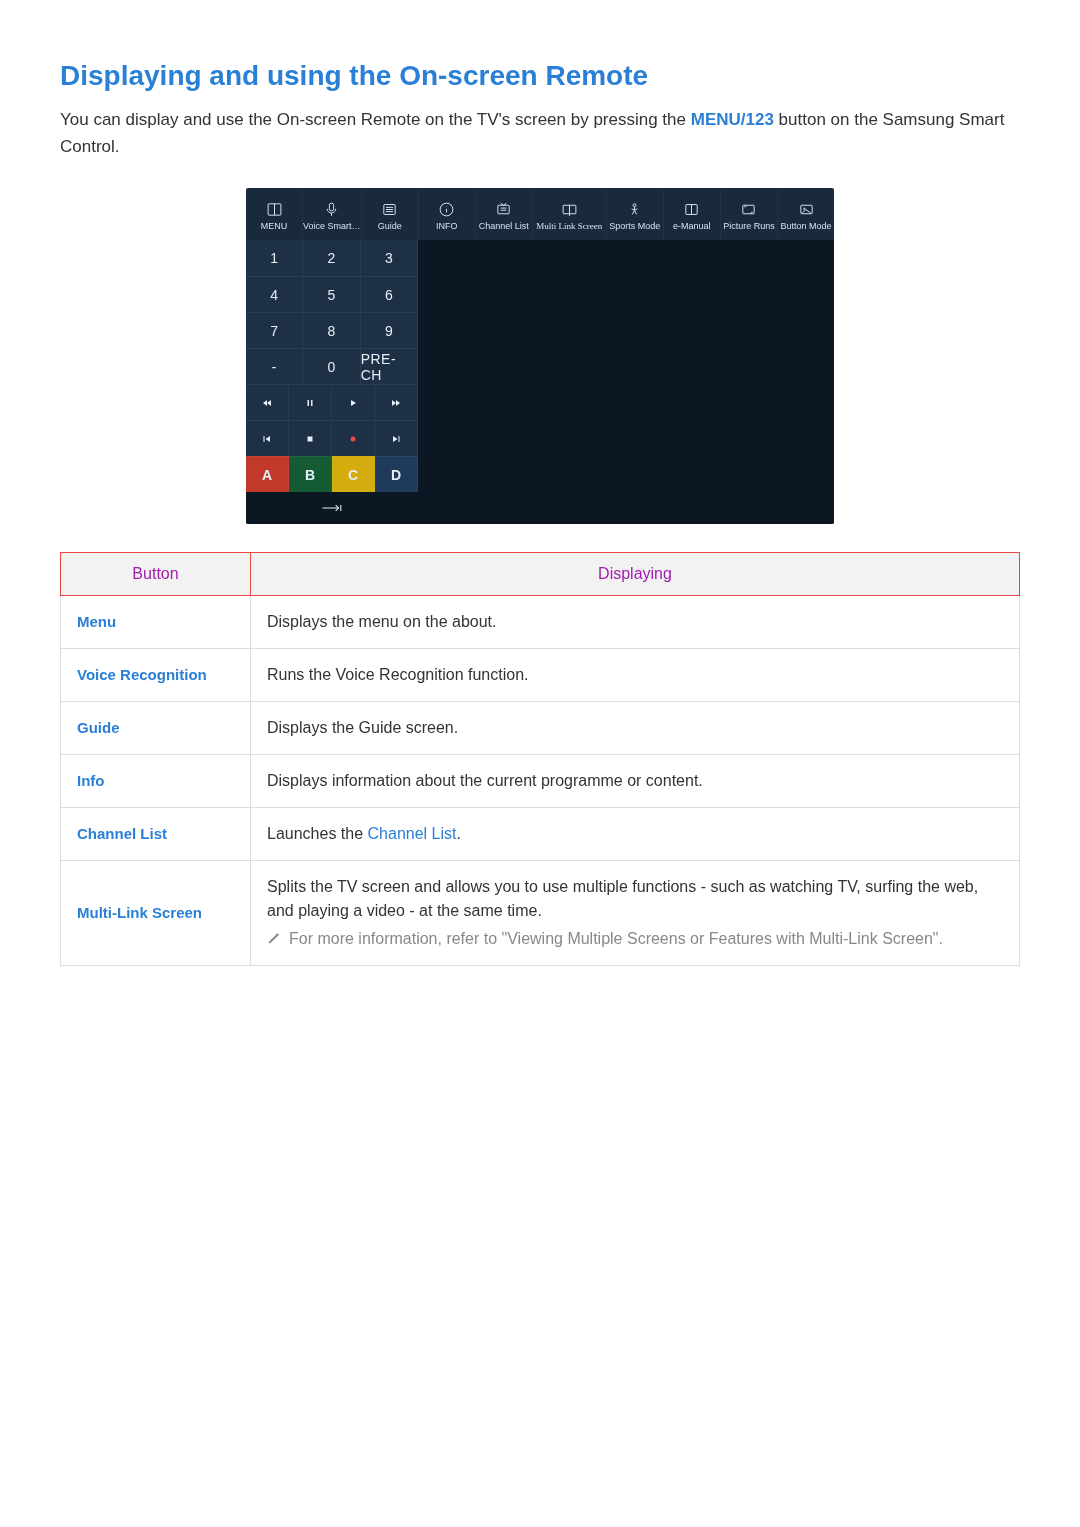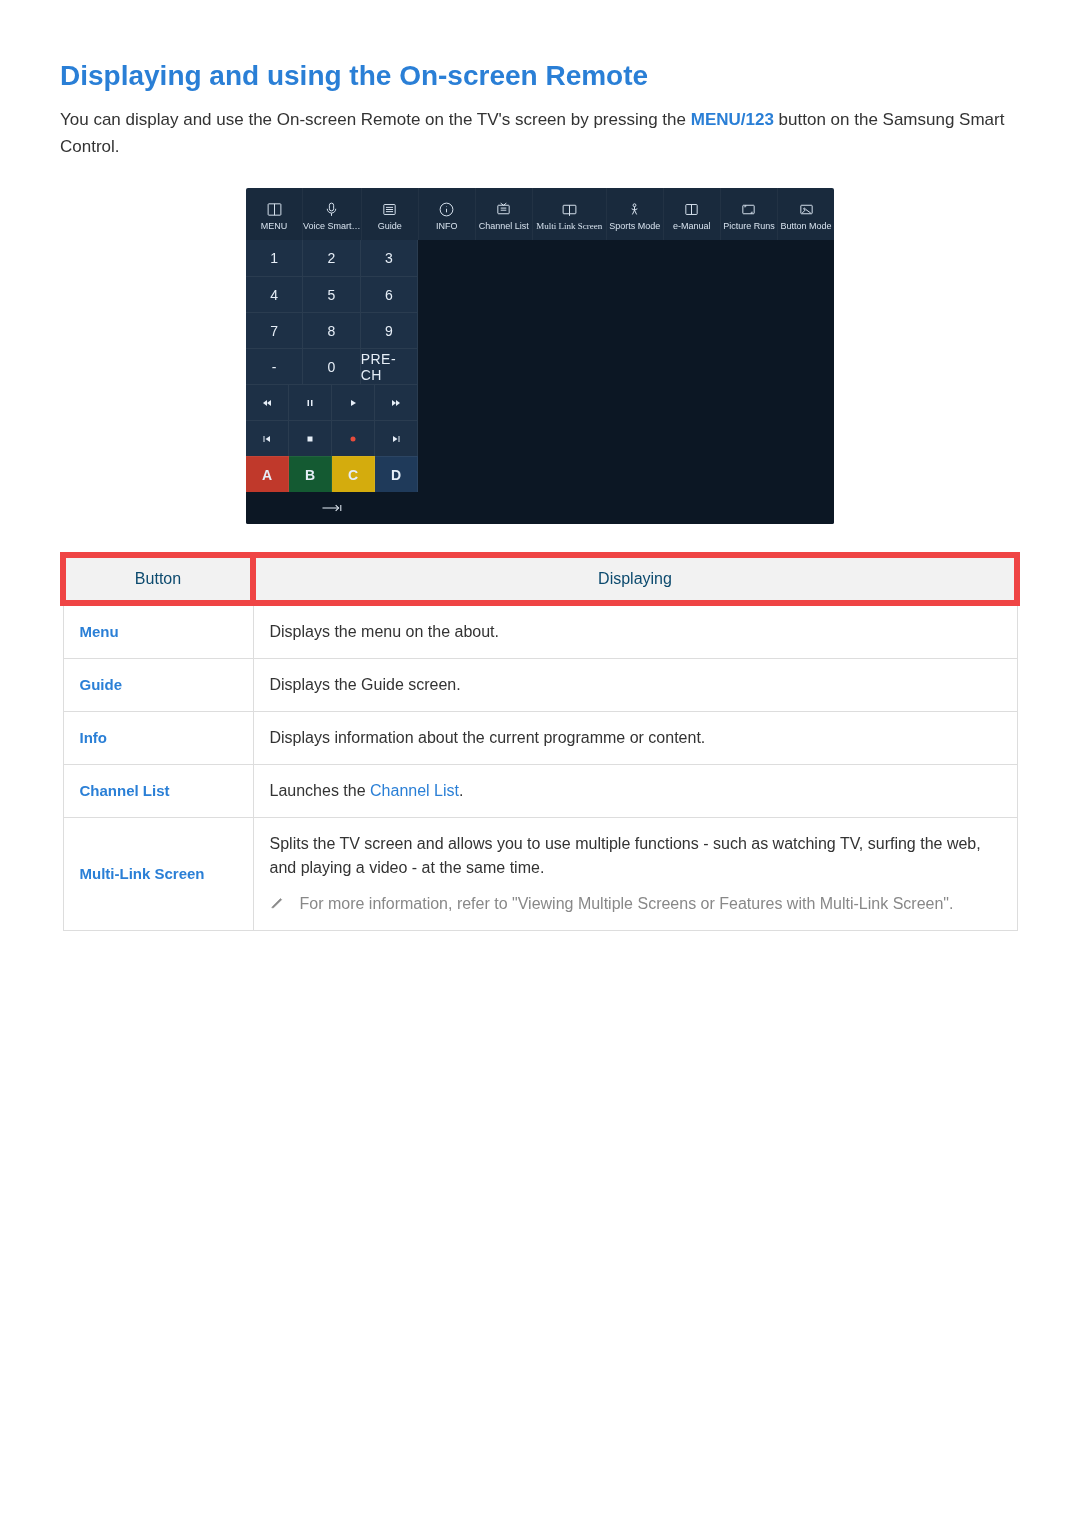--- a/index.html
+++ b/index.html
@@ -96,42 +96,42 @@
 
   
   table {
     width: 100%;
     border-collapse: collapse;
     font-size: 16px;
   }
   th {
     background: #f2f2f2;
     font-weight: 400;
-    color: #0c4a6e;
+    color: #a21caf;
     padding: 12px 16px;
-    border: 6px solid #ef4444;
+    border: 1px solid #ef4444;
   }
   th.bcol { width: 190px; }
   td {
     border: 1px solid #ddd;
     padding: 14px 16px;
     vertical-align: middle;
     line-height: 1.5;
   }
   td.bname {
     color: #2a7fd6;
     font-weight: 600;
     font-size: 15px;
   }
   .link { color: #2a7fd6; }
   .note-row {
     display: flex;
     align-items: flex-start;
-    gap: 16px;
-    margin-top: 12px;
+    gap: 8px;
+    margin-top: 4px;
     color: #888;
   }
   .note-row svg {
     width: 14px; height: 14px;
     flex: 0 0 14px;
     margin-top: 3px;
     stroke: #888; fill: #888;
   }
 </style>
 </head>
@@ -331,20 +331,24 @@
   <thead>
     <tr>
       <th class="bcol">Button</th>
       <th>Displaying</th>
     </tr>
   </thead>
   <tbody>
     <tr>
       <td class="bname">Menu</td>
       <td>Displays the menu on the about.</td>
+    </tr>
+    <tr>
+      <td class="bname">Voice Recognition</td>
+      <td>Runs the Voice Recognition function.</td>
     </tr>
     <tr>
       <td class="bname">Guide</td>
       <td>Displays the Guide screen.</td>
     </tr>
     <tr>
       <td class="bname">Info</td>
       <td>Displays information about the current programme or content.</td>
     </tr>
     <tr>

